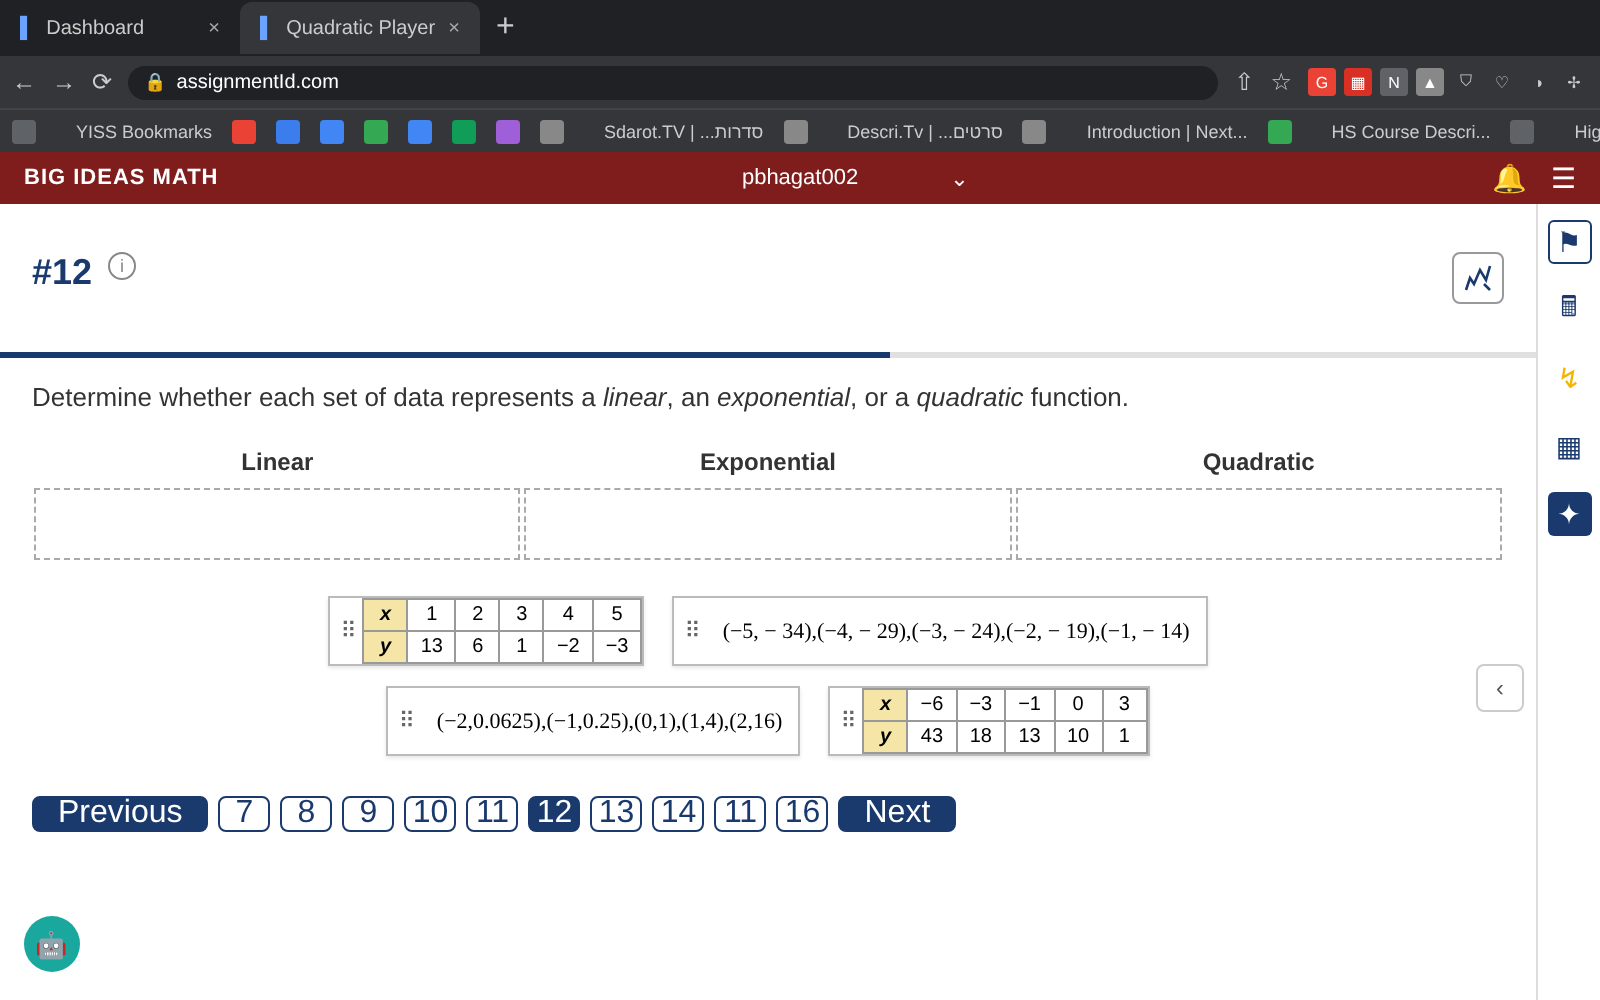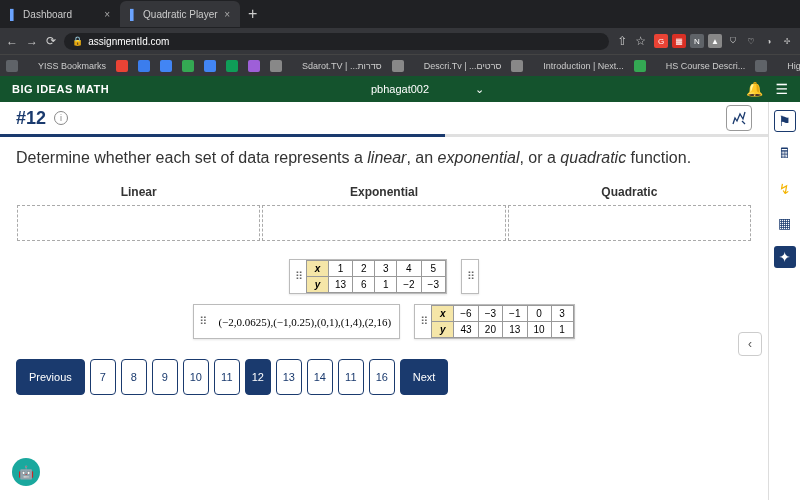--- a/index.html
+++ b/index.html
@@ -11,47 +11,47 @@
 .tab-add{color:#ccc;padding:0 8px;font-size:16px;cursor:pointer}
 .navbar{display:flex;align-items:center;background:#35363a;height:26px;padding:0 6px;gap:8px;color:#ccc}
 .nav-icon{cursor:pointer;font-size:12px;color:#ccc}
 .url-bar{flex:1;background:#202124;border-radius:12px;padding:3px 8px;display:flex;align-items:center;gap:5px;color:#ccc;font-size:10px}
 .url-lock{font-size:9px}
 .ext-row{display:flex;gap:4px;align-items:center}
 .ext-ic{width:14px;height:14px;border-radius:2px;display:flex;align-items:center;justify-content:center;font-size:8px;color:#fff}
 .bookmarks{display:flex;align-items:center;background:#35363a;height:22px;padding:0 6px;gap:10px;color:#ccc;font-size:9px;border-top:1px solid #444}
 .bm-item{display:flex;align-items:center;gap:20px;cursor:pointer;white-space:nowrap}
 .bm-ic{width:12px;height:12px;border-radius:2px;display:inline-block}
-.app-header{background:#14532d;color:#fff;height:26px;display:flex;align-items:center;padding:0 12px}
+.app-header{background:#7f1d1d;color:#fff;height:26px;display:flex;align-items:center;padding:0 12px}
 .brand{font-weight:bold;font-size:11px;letter-spacing:0.5px}
 .user-sel{margin:0 auto;display:flex;align-items:center;gap:6px;font-size:11px}
 .hdr-right{display:flex;gap:12px;font-size:14px}
 .content-wrap{background:#fff;height:398px;position:relative;display:flex}
 .main-area{flex:1;padding:0;overflow:hidden}
-.q-header{display:flex;align-items:center;padding:3px 16px;border-bottom:3px solid #e0e0e0;position:relative}
+.q-header{display:flex;align-items:flex-start;padding:24px 16px;border-bottom:3px solid #e0e0e0;position:relative}
 .q-header::after{content:"";position:absolute;bottom:-3px;left:0;width:58%;height:3px;background:#1a3a6e}
 .q-num{color:#1a3a6e;font-size:18px;font-weight:bold}
 .info-ic{margin-left:8px;color:#888;border:1px solid #888;border-radius:50%;width:14px;height:14px;display:inline-flex;align-items:center;justify-content:center;font-size:9px}
 .tool-btn{margin-left:auto;border:1px solid #999;border-radius:4px;width:26px;height:26px;display:flex;align-items:center;justify-content:center;color:#1a3a6e;cursor:pointer}
-.prompt{padding:12px 16px;font-size:16px;color:#333}
+.prompt{padding:12px 16px;font-size:13px;color:#333}
 .prompt em{font-style:italic}
 .drop-row{display:flex;padding:0 16px;gap:0}
 .drop-header{flex:1;text-align:center;font-weight:bold;font-size:12px;padding:6px 0;color:#333}
 .drop-zones{display:flex;padding:0 16px;gap:0}
 .drop-zone{flex:1;height:36px;border:1px dashed #aaa;margin:0 1px}
 .items-area{padding:18px 16px 10px;display:flex;flex-direction:column;gap:10px;align-items:center}
 .item-row{display:flex;gap:14px;justify-content:center;flex-wrap:wrap}
 .drag-item{border:1px solid #bbb;background:#fff;box-shadow:0 1px 2px rgba(0,0,0,0.1);display:flex;align-items:center;cursor:move}
 .grip{padding:0 5px;color:#666;font-size:11px;letter-spacing:-2px}
 .data-table{border-collapse:collapse;font-size:10px}
 .data-table td,.data-table th{border:1px solid #999;padding:2px 6px;text-align:center;min-width:22px}
 .data-table .hdr{background:#f5e6a8;font-style:italic;font-weight:bold}
 .coord-text{padding:4px 8px;font-size:11px;font-family:serif}
 .pager{display:flex;align-items:center;gap:5px;padding:10px 16px}
-.pg-btn{border:1px solid #1a3a6e;background:#fff;color:#1a3a6e;border-radius:4px;min-width:26px;height:36px;display:flex;align-items:center;justify-content:center;font-size:11px;cursor:pointer}
+.pg-btn{border:1px solid #1a3a6e;background:#fff;color:#1a3a6e;border-radius:4px;min-width:26px;height:18px;display:flex;align-items:center;justify-content:center;font-size:16px;cursor:pointer}
 .pg-btn.primary{background:#1a3a6e;color:#fff;padding:0 12px}
 .pg-btn.active{background:#1a3a6e;color:#fff}
 .sidebar{width:32px;background:#fff;border-left:1px solid #ddd;display:flex;flex-direction:column;align-items:center;padding-top:8px;gap:12px}
 .sb-ic{width:22px;height:22px;display:flex;align-items:center;justify-content:center;color:#1a3a6e;font-size:14px;cursor:pointer}
 .sb-ic.flag{border:1px solid #1a3a6e;border-radius:3px}
 .sb-ic.acc{background:#1a3a6e;color:#fff;border-radius:3px}
 .collapse-btn{position:absolute;right:38px;top:230px;border:1px solid #ccc;border-radius:4px;width:24px;height:24px;display:flex;align-items:center;justify-content:center;background:#fff;cursor:pointer;font-size:12px;color:#555}
 .fab{position:absolute;left:12px;bottom:14px;width:28px;height:28px;border-radius:50%;background:#1aa89e;color:#fff;display:flex;align-items:center;justify-content:center;font-size:13px;cursor:pointer}
 </style>
 </head>
@@ -204,20 +204,21 @@
                   <td>6</td>
                   <td>1</td>
                   <td>−2</td>
                   <td>−3</td>
                 </tr>
           </tbody>
             </table>
         </div>
         <div class="drag-item">
           <span class="grip">⠿</span>
+          <span class="coord-text">(−5, − 34),(−4, − 29),(−3, − 24),(−2, − 19),(−1, − 14)</span>
         </div>
       </div>
       <div class="item-row">
         <div class="drag-item">
           <span class="grip">⠿</span>
           <span class="coord-text">(−2,0.0625),(−1,0.25),(0,1),(1,4),(2,16)</span>
         </div>
         <div class="drag-item">
           <span class="grip">⠿</span>
           <table class="data-table">
@@ -226,21 +227,21 @@
                   <td class="hdr">x</td>
               <td>−6</td>
                   <td>−3</td>
                   <td>−1</td>
                   <td>0</td>
                   <td>3</td>
                 </tr>
             <tr>
                   <td class="hdr">y</td>
               <td>43</td>
-                  <td>20</td>
+                  <td>18</td>
                   <td>13</td>
                   <td>10</td>
                   <td>1</td>
                 </tr>
           </tbody>
             </table>
         </div>
       </div>
     </div>
 

